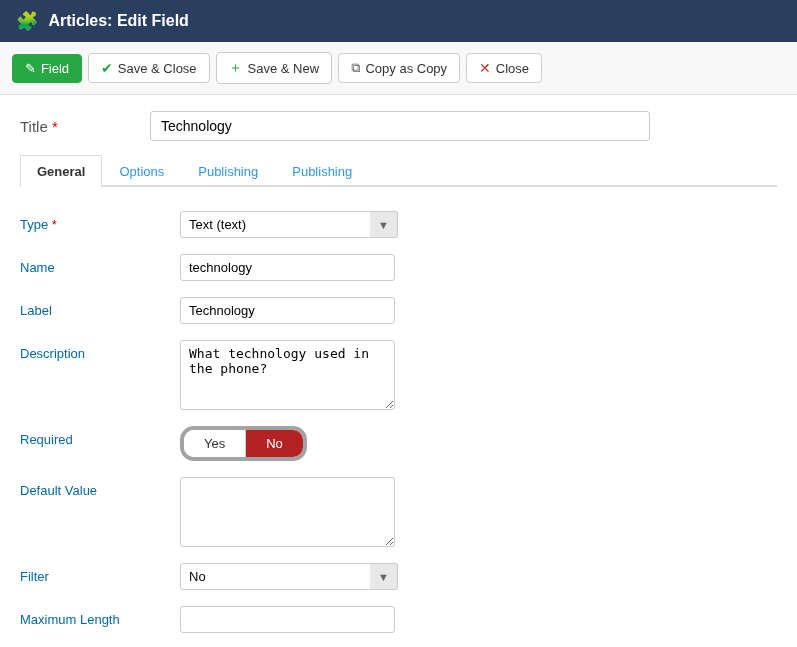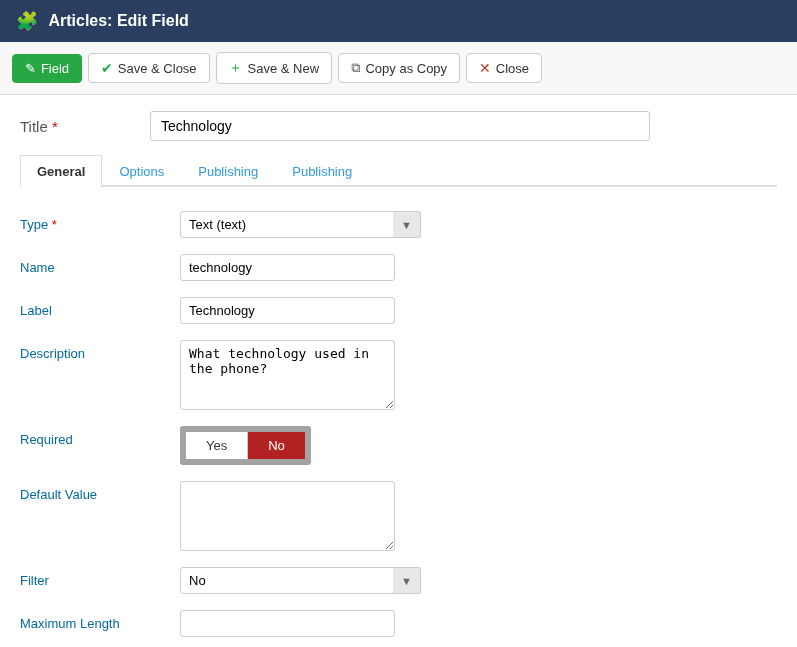--- a/index.html
+++ b/index.html
@@ -131,21 +131,21 @@
       width: 215px;
       height: 70px;
       padding: 5px 8px;
       border: 1px solid #ccc;
       border-radius: 3px;
       font-size: 13px;
       resize: vertical;
     }
     .form-select-wrap {
       position: relative;
-      width: 241px;
+      width: 218px;
     }
     .form-select {
       width: 100%;
       padding: 5px 28px 5px 8px;
       border: 1px solid #ccc;
       border-radius: 3px;
       font-size: 13px;
       appearance: none;
       background: #fff;
       cursor: pointer;
@@ -164,22 +164,22 @@
       align-items: center;
       justify-content: center;
       pointer-events: none;
       font-size: 11px;
       color: #666;
     }
 
     
     .toggle-group {
       display: inline-flex;
-      border: 6px solid #a3a3a3;
-      border-radius: 3px;
+      border: 4px solid #a3a3a3;
+      border-radius: 14px;
       overflow: hidden;
     }
     .toggle-btn {
       padding: 6px 20px;
       cursor: pointer;
       border: none;
       background: #fff;
       font-size: 13px;
       color: #333;
     }

